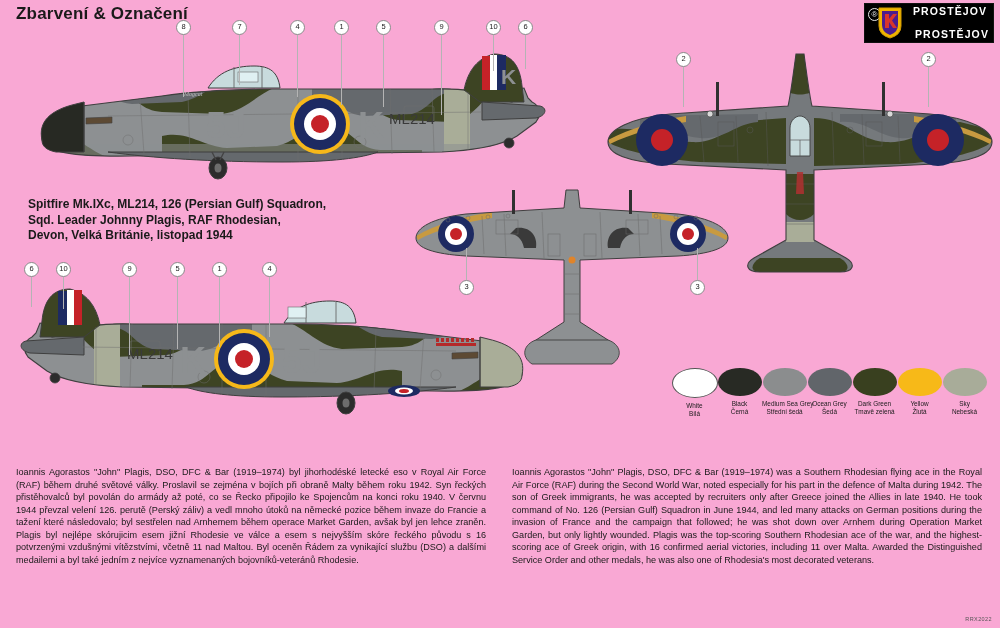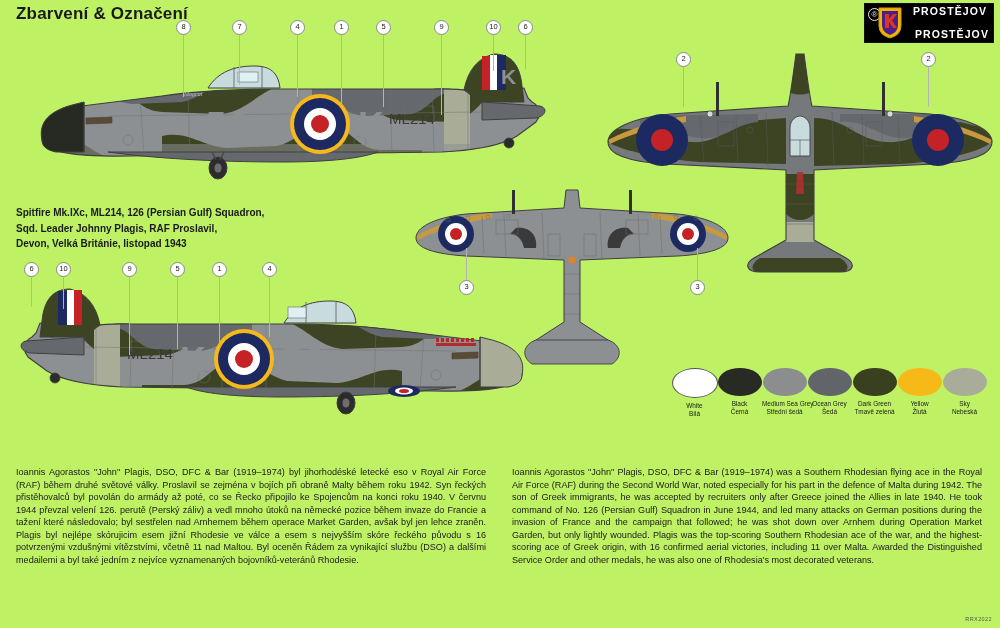--- a/index.html
+++ b/index.html
@@ -1,33 +1,33 @@
 <!DOCTYPE html>
 <html><head>
 <meta charset="utf-8">
 <style>
   html,body{margin:0;padding:0;background:#fff;}
   body{width:1000px;height:628px;position:relative;overflow:hidden;
        font-family:"Liberation Sans","DejaVu Sans",sans-serif;color:#1a1a1a;}
-  .sheet{position:absolute;inset:0;background:#bef264;}
+  .sheet{position:absolute;inset:0;background:#f9a8d4;}
 
   
   .title{position:absolute;left:16px;top:4px;font-size:17px;font-weight:bold;letter-spacing:.2px;}
   .logo{position:absolute;right:6px;top:3px;width:128px;height:38px;background:#000;
         border:1px solid #111;display:flex;align-items:stretch;}
   .logo-left{width:30px;position:relative;background:#000;}
   .logo-r{position:absolute;left:3px;top:4px;width:11px;height:11px;border:1px solid #e8e8e8;
           border-radius:50%;color:#e8e8e8;font-size:8px;line-height:11px;text-align:center;}
   .shield{position:absolute;left:12px;top:3px;width:26px;height:32px;}
   .logo-right{flex:1;display:flex;flex-direction:column;justify-content:space-between;padding:2px 4px 2px 18px;}
   .logo-t{color:#fff;font-size:10.5px;font-weight:bold;letter-spacing:1.1px;line-height:11px;}
   .logo-b{color:#fff;font-size:10.5px;font-weight:bold;letter-spacing:1.1px;line-height:11px;text-align:right;}
 
   
-  .caption{position:absolute;left:16px;top:197px;font-size:10px;font-weight:bold;line-height:15.5px;margin-top:8px;}
+  .caption{position:absolute;left:28px;top:197px;font-size:12px;font-weight:bold;line-height:15.5px;}
 
   
   .callout{position:absolute;font-size:0;}
   .cnum{width:13px;height:13px;border:1px solid #8a8a8a;border-radius:50%;background:#fff;
         color:#222;font-size:7.5px;line-height:12px;text-align:center;font-family:"Liberation Sans",sans-serif;
         display:block;}
   .cline{width:1px;background:#b4b4b4;margin:0 auto;}
 
   
   .swatches{position:absolute;left:672px;top:368px;width:320px;display:flex;gap:0;}
@@ -185,22 +185,22 @@
     <span class="cnum">10</span>
       <div class="cline" style="height:36px;"></div>
     </div>
   <div class="callout" style="left:518px;top:20px;">
     <span class="cnum">6</span>
       <div class="cline" style="height:34px;"></div>
     </div>
 
   <div class="caption">
     <div>Spitfire Mk.IXc, ML214, 126 (Persian Gulf) Squadron,</div>
-    <div>Sqd. Leader Johnny Plagis, RAF Proslavil,</div>
-    <div>Devon, Velká Británie, listopad 1943</div>
+    <div>Sqd. Leader Johnny Plagis, RAF Rhodesian,</div>
+    <div>Devon, Velká Británie, listopad 1944</div>
   </div>
 
   <svg style="position:absolute;left:600px;top:44px;" width="400" height="260" viewBox="0 0 400 260">
     <defs>
       <clipPath id="planTop">
         <path d="M196 10 L204 10 C208 40 210 55 212 62 L330 70 C370 74 392 86 392 98
                  C392 110 372 118 334 120 L214 126 L214 196 L246 214 C256 220 254 228 240 228
                  L160 228 C146 228 144 220 154 214 L186 196 L186 126 L66 120
                  C28 118 8 110 8 98 C8 86 30 74 70 70 L188 62 C190 55 192 40 196 10 Z"></path>
       </clipPath>

